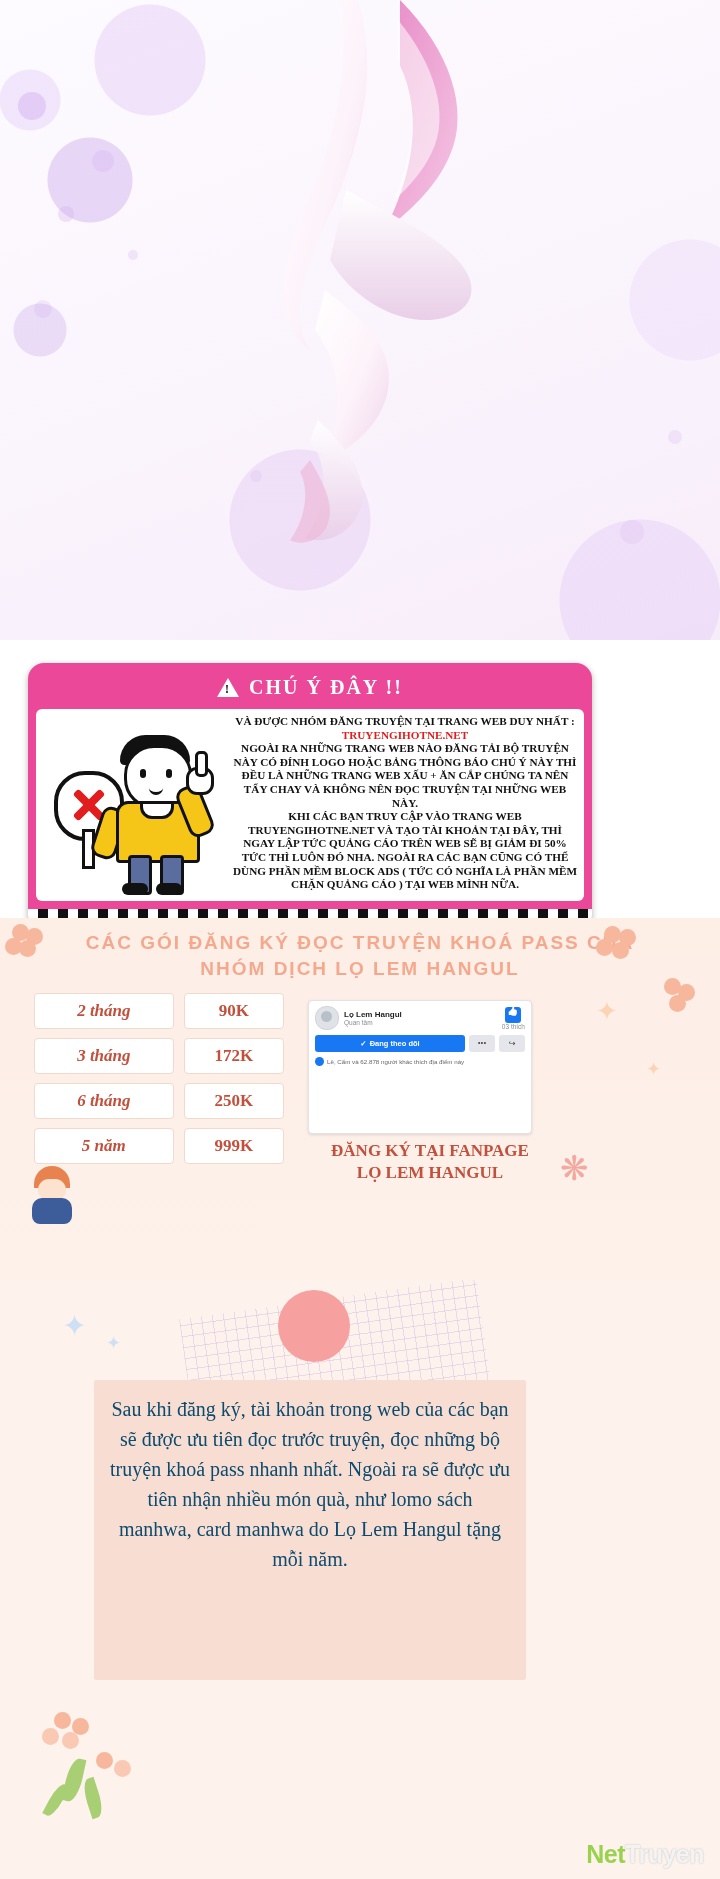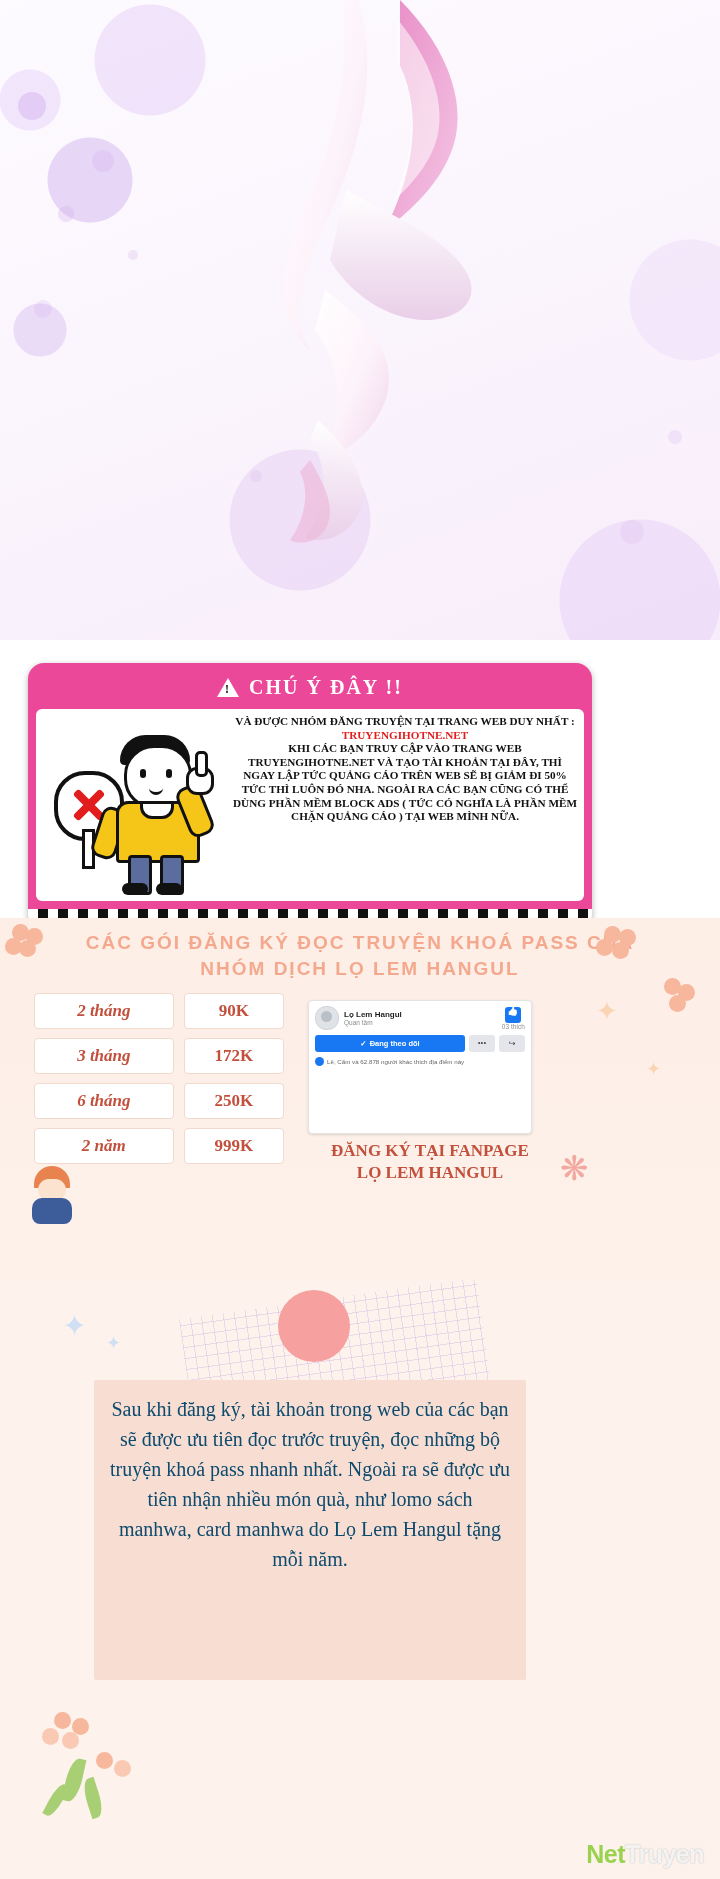--- a/index.html
+++ b/index.html
@@ -192,20 +192,21 @@
         <div class="hand"></div>
         <div class="finger"></div>
         <div class="leg l"></div>
           <div class="leg r"></div>
         <div class="shoe l"></div>
           <div class="shoe r"></div>
       </div>
       <div class="notice-text">
         <span class="line"><span>VÀ ĐƯỢC NHÓM ĐĂNG TRUYỆN TẠI TRANG WEB DUY NHẤT :</span>
           <span class="red">TRUYENGIHOTNE.NET</span></span>
+        <span class="line">NGOÀI RA NHỮNG TRANG WEB NÀO ĐĂNG TẢI BỘ TRUYỆN NÀY CÓ ĐÍNH LOGO HOẶC BẢNG THÔNG BÁO CHÚ Ý NÀY THÌ ĐỀU LÀ NHỮNG TRANG WEB XẤU + ĂN CẮP CHÚNG TA NÊN TẨY CHAY VÀ KHÔNG NÊN ĐỌC TRUYỆN TẠI NHỮNG WEB NÀY.</span>
         <span class="line">KHI CÁC BẠN TRUY CẬP VÀO TRANG WEB TRUYENGIHOTNE.NET  VÀ TẠO TÀI KHOẢN TẠI ĐÂY, THÌ NGAY LẬP TỨC QUẢNG CÁO TRÊN WEB SẼ BỊ GIẢM ĐI 50% TỨC THÌ LUÔN ĐÓ NHA. NGOÀI RA CÁC BẠN CŨNG CÓ THỂ DÙNG PHẦN MỀM BLOCK  ADS ( TỨC CÓ NGHĨA LÀ PHẦN MỀM CHẶN QUẢNG CÁO ) TẠI WEB MÌNH NỮA.</span>
 
       </div>
     </div>
     <div class="stripes"></div>
   </div>
 
   <div class="pricing">
     <div class="pricing-title">CÁC GÓI ĐĂNG KÝ ĐỌC TRUYỆN KHOÁ PASS CỦA NHÓM DỊCH LỌ LEM HANGUL</div>
 
@@ -216,21 +217,21 @@
       </div>
       <div class="plan-row">
         <div class="cell dur">3 tháng</div>
         <div class="cell price">172K</div>
       </div>
       <div class="plan-row">
         <div class="cell dur">6 tháng</div>
         <div class="cell price">250K</div>
       </div>
       <div class="plan-row">
-        <div class="cell dur">2 năm</div>
+        <div class="cell dur">5 năm</div>
         <div class="cell price">999K</div>
       </div>
     </div>
 
     <div class="fbcard">
       <div class="fbrow">
         <div class="fbava"></div>
         <div>
           <div class="fbname">Lọ Lem Hangul</div>
           <div class="fbsmall">Quan tâm</div>

